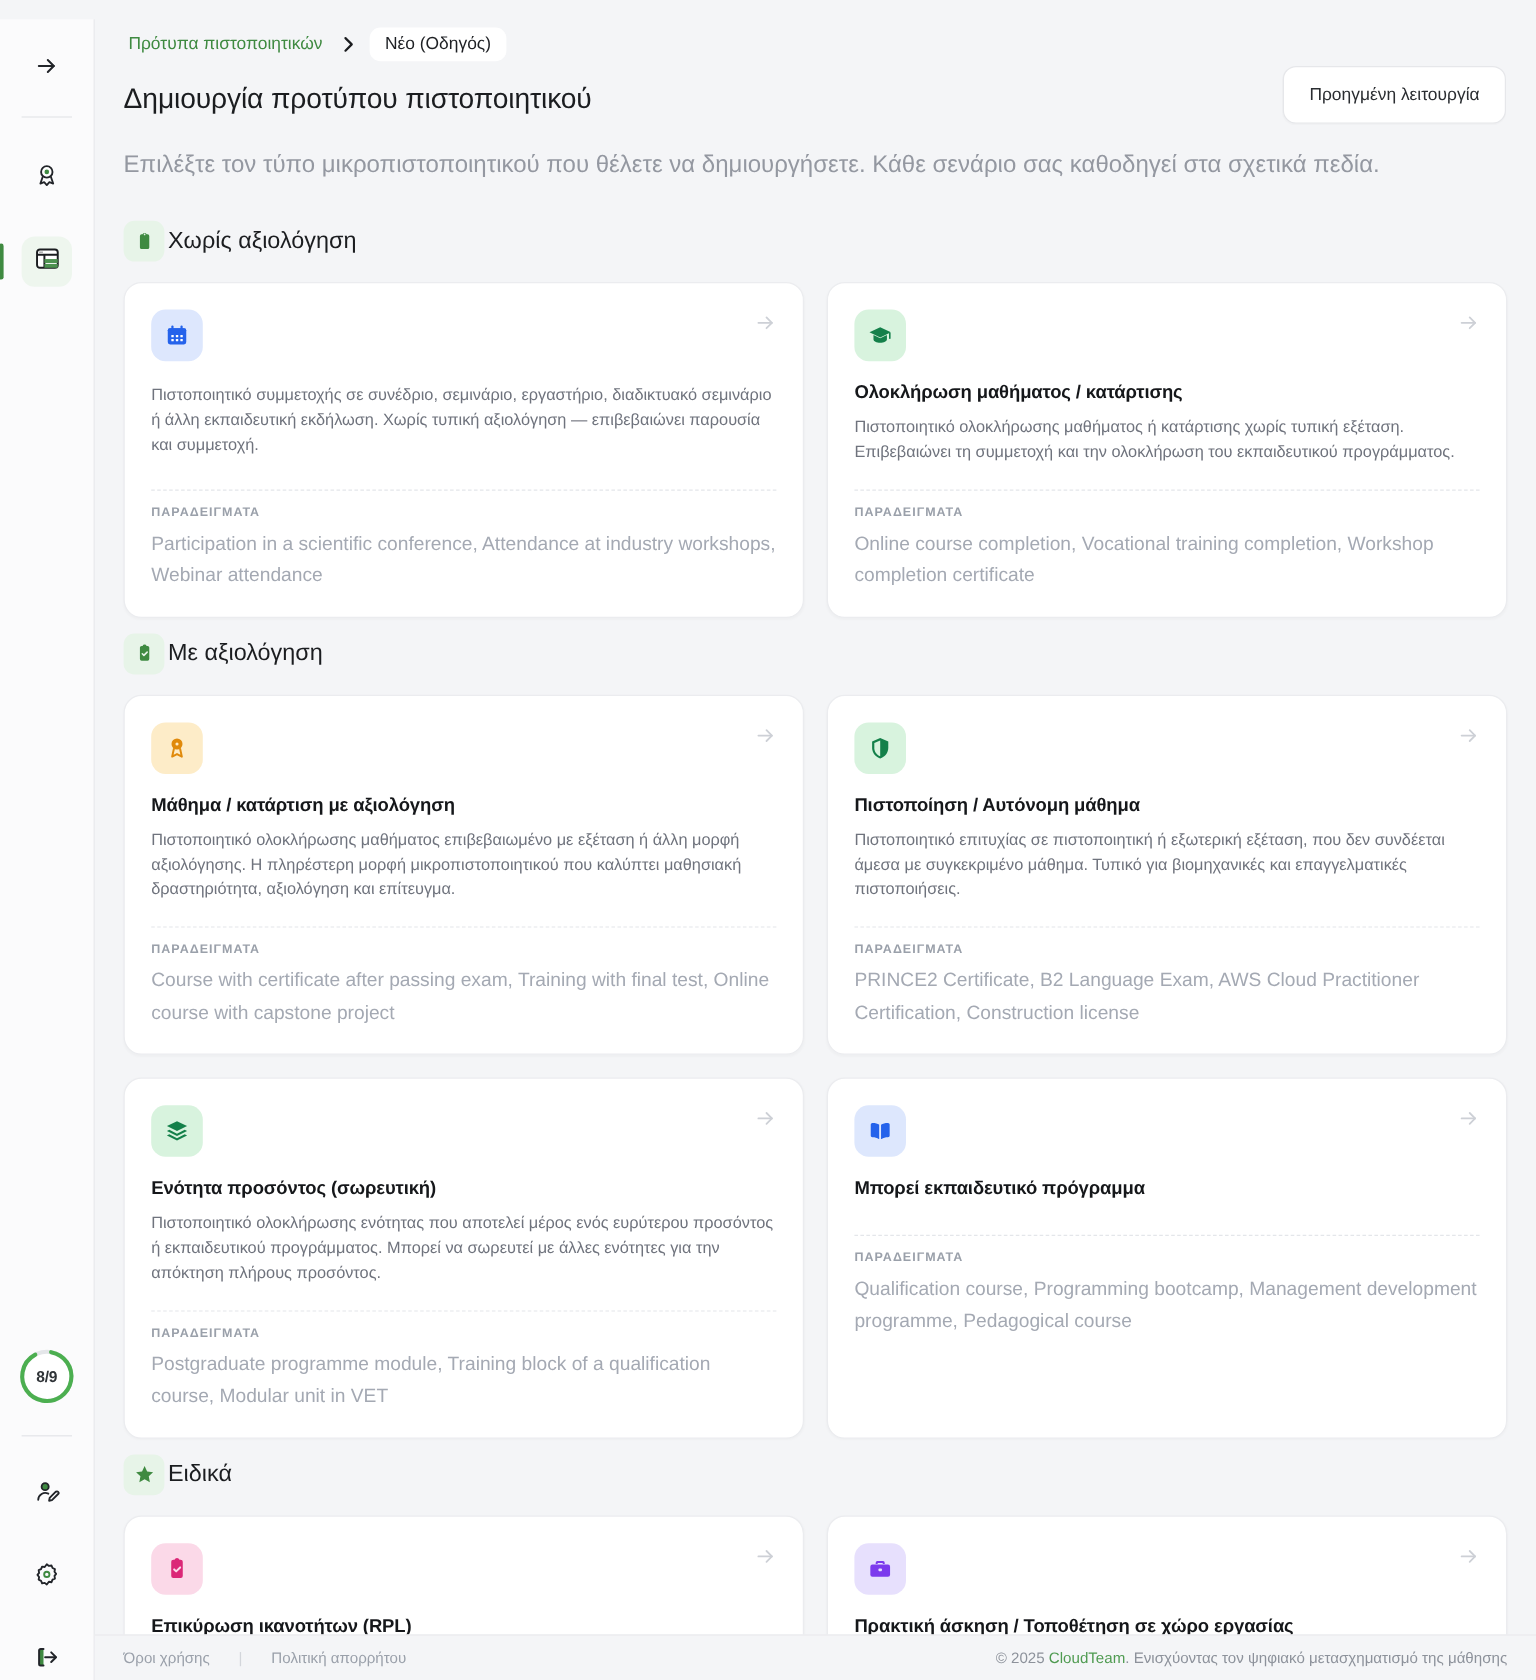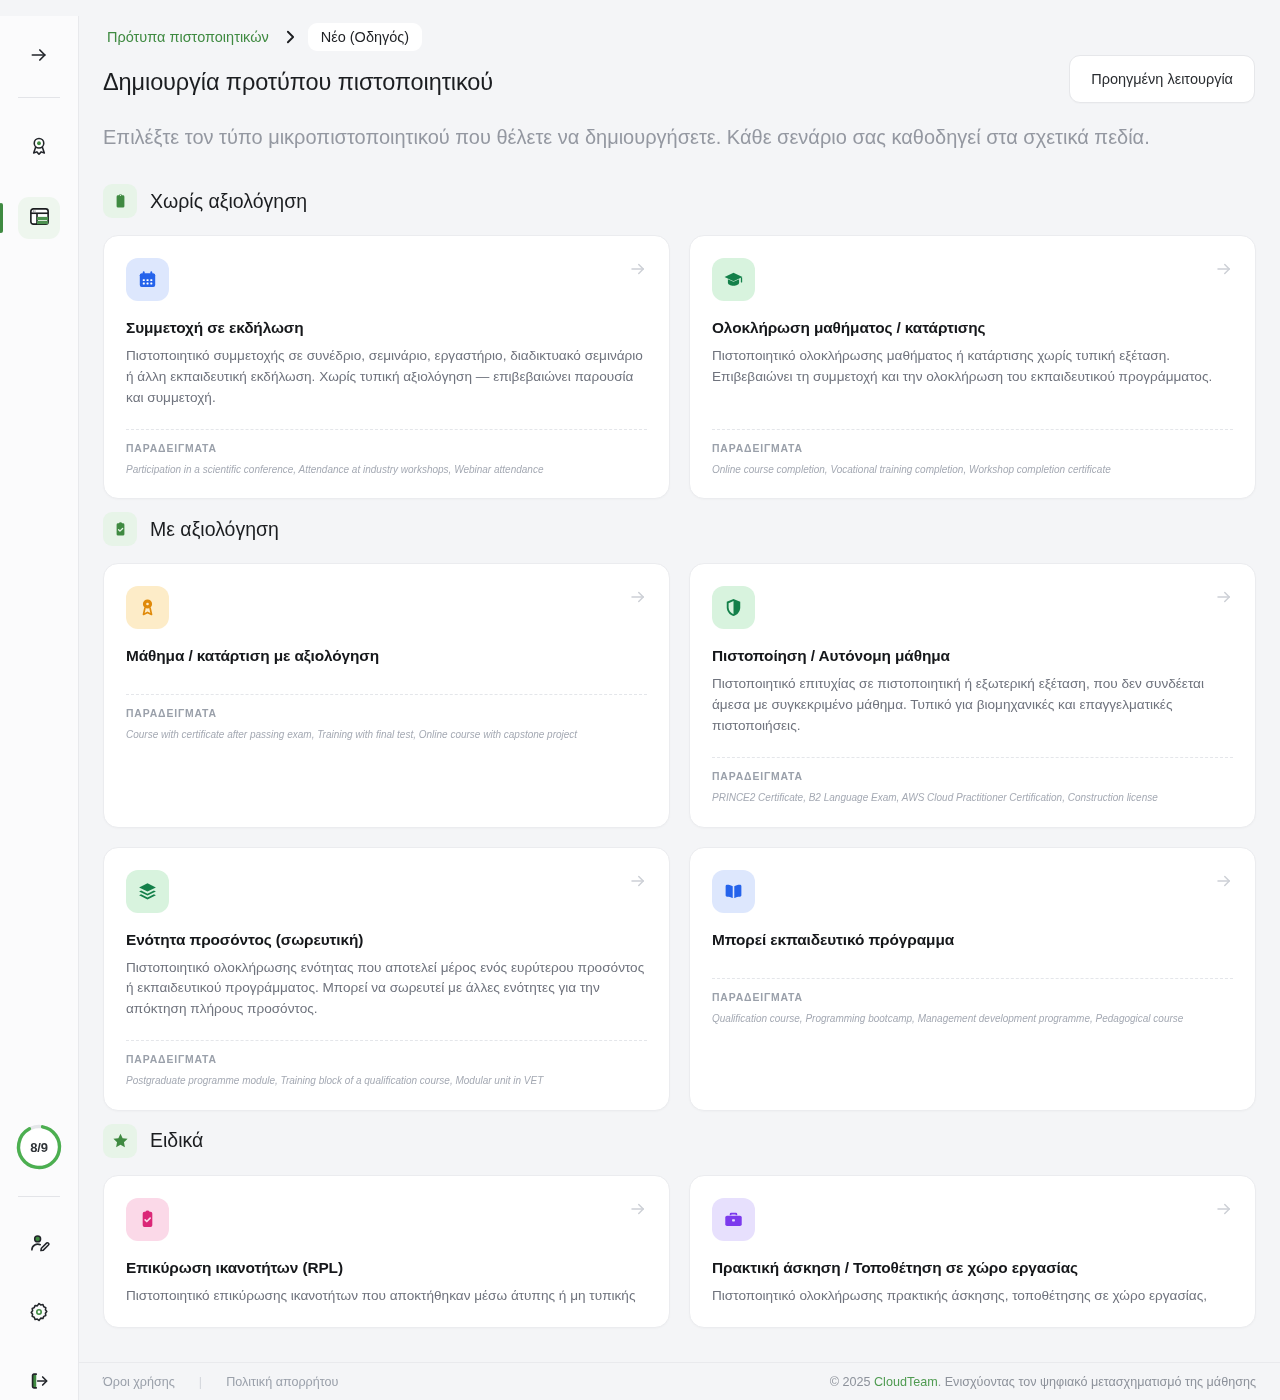--- a/index.html
+++ b/index.html
@@ -89,21 +89,21 @@
     font-family: inherit; margin-top: -14px; margin-right: 1px;
     box-shadow: 0 1px 1px rgba(16,24,40,0.02);
   }
   .subtitle {
     margin-top: 20px; font-size: 20px; color: #9498a1; line-height: 1.45;
   }
 
   
   .section { margin-top: 13px; }
   .section.first { margin-top: 32px; }
-  .sec-head { display: flex; align-items: center; gap: 13px; margin-bottom: 17px; }
+  .sec-head { display: flex; align-items: center; gap: 3px; margin-bottom: 17px; }
   .sec-ico {
     width: 34px; height: 34px; border-radius: 9px; background: #e7f4e8;
     display: flex; align-items: center; justify-content: center; flex: none;
   }
   .sec-title { font-size: 19.5px; color: #1b1d20; font-weight: 400; }
 
   
   .grid {
     display: grid; grid-template-columns: 1fr 1fr; gap: 19px;
   }
@@ -130,21 +130,21 @@
     font-size: 13.6px; color: #6f737d; line-height: 1.54; flex: 1;
   }
   .card-sep {
     border-top: 1px dashed #e4e6ea; margin: 20px 0 13px 0;
   }
   .ex-label {
     font-size: 10.4px; font-weight: 700; color: #9aa0aa;
     letter-spacing: 0.85px; margin-bottom: 8px;
   }
   .ex-text {
-    font-size: 10px; color: #a4a9b3; font-style: italic; line-height: 1.65;
+    font-size: 16px; color: #a4a9b3; line-height: 1.65;
   }
 
   
   .footer {
     position: absolute; left: 79px; right: 0; bottom: 0; height: 38px;
     background: #f4f5f7; border-top: 1px solid #e9eaed;
     display: flex; align-items: center; justify-content: space-between;
     padding: 0 24px; font-size: 12.6px;
   }
   .foot-left { display: flex; align-items: center; gap: 24px; color: #9aa0aa; }
@@ -279,21 +279,20 @@
                 <g fill="#ffffff">
                   <rect x="6.6" y="11.6" width="2.3" height="2.2" rx="0.5"></rect>
                   <rect x="10.9" y="11.6" width="2.3" height="2.2" rx="0.5"></rect>
                   <rect x="15.2" y="11.6" width="2.3" height="2.2" rx="0.5"></rect>
                   <rect x="6.6" y="15.4" width="2.3" height="2.2" rx="0.5"></rect>
                   <rect x="10.9" y="15.4" width="2.3" height="2.2" rx="0.5"></rect>
                   <rect x="15.2" y="15.4" width="2.3" height="2.2" rx="0.5"></rect>
                 </g>
               </svg>
           </span>
-          <h3 class="card-title">Συμμετοχή σε εκδήλωση</h3>
           <p class="card-desc">Πιστοποιητικό συμμετοχής σε συνέδριο, σεμινάριο, εργαστήριο, διαδικτυακό σεμινάριο ή άλλη εκπαιδευτική εκδήλωση. Χωρίς τυπική αξιολόγηση — επιβεβαιώνει παρουσία και συμμετοχή.</p>
           <div class="card-sep"></div>
           <div class="ex-label">ΠΑΡΑΔΕΙΓΜΑΤΑ</div>
           <div class="ex-text">Participation in a scientific conference, Attendance at industry workshops, Webinar attendance</div>
         </article>
 
         <article class="card">
           <span class="card-arrow">
             <svg width="18" height="18" viewBox="0 0 24 24" fill="none" stroke="currentColor" stroke-width="2" stroke-linecap="round" stroke-linejoin="round">
                 <line x1="4" y1="12" x2="19" y2="12"></line>
@@ -337,20 +336,21 @@
               </svg>
           </span>
           <span class="card-ico" style="background:#fdecc8">
             <svg width="21" height="21" viewBox="0 0 24 24" fill="none" stroke="#e08a0b" stroke-width="1.9" stroke-linecap="round" stroke-linejoin="round">
                 <circle cx="12" cy="8" r="4.3" fill="#e08a0b"></circle>
                 <circle cx="12" cy="8" r="1.5" fill="#fdecc8" stroke="none"></circle>
                 <path d="M9 12.8 7.4 20l4.6-2.4 4.6 2.4-1.6-7.2"></path>
               </svg>
           </span>
           <h3 class="card-title">Μάθημα / κατάρτιση με αξιολόγηση</h3>
+          <p class="card-desc">Πιστοποιητικό ολοκλήρωσης μαθήματος επιβεβαιωμένο με εξέταση ή άλλη μορφή αξιολόγησης. Η πληρέστερη μορφή μικροπιστοποιητικού που καλύπτει μαθησιακή δραστηριότητα, αξιολόγηση και επίτευγμα.</p>
           <div class="card-sep"></div>
           <div class="ex-label">ΠΑΡΑΔΕΙΓΜΑΤΑ</div>
           <div class="ex-text">Course with certificate after passing exam, Training with final test, Online course with capstone project</div>
         </article>
 
         <article class="card">
           <span class="card-arrow">
             <svg width="18" height="18" viewBox="0 0 24 24" fill="none" stroke="currentColor" stroke-width="2" stroke-linecap="round" stroke-linejoin="round">
                 <line x1="4" y1="12" x2="19" y2="12"></line>
                 <polyline points="13 6 19 12 13 18"></polyline>

